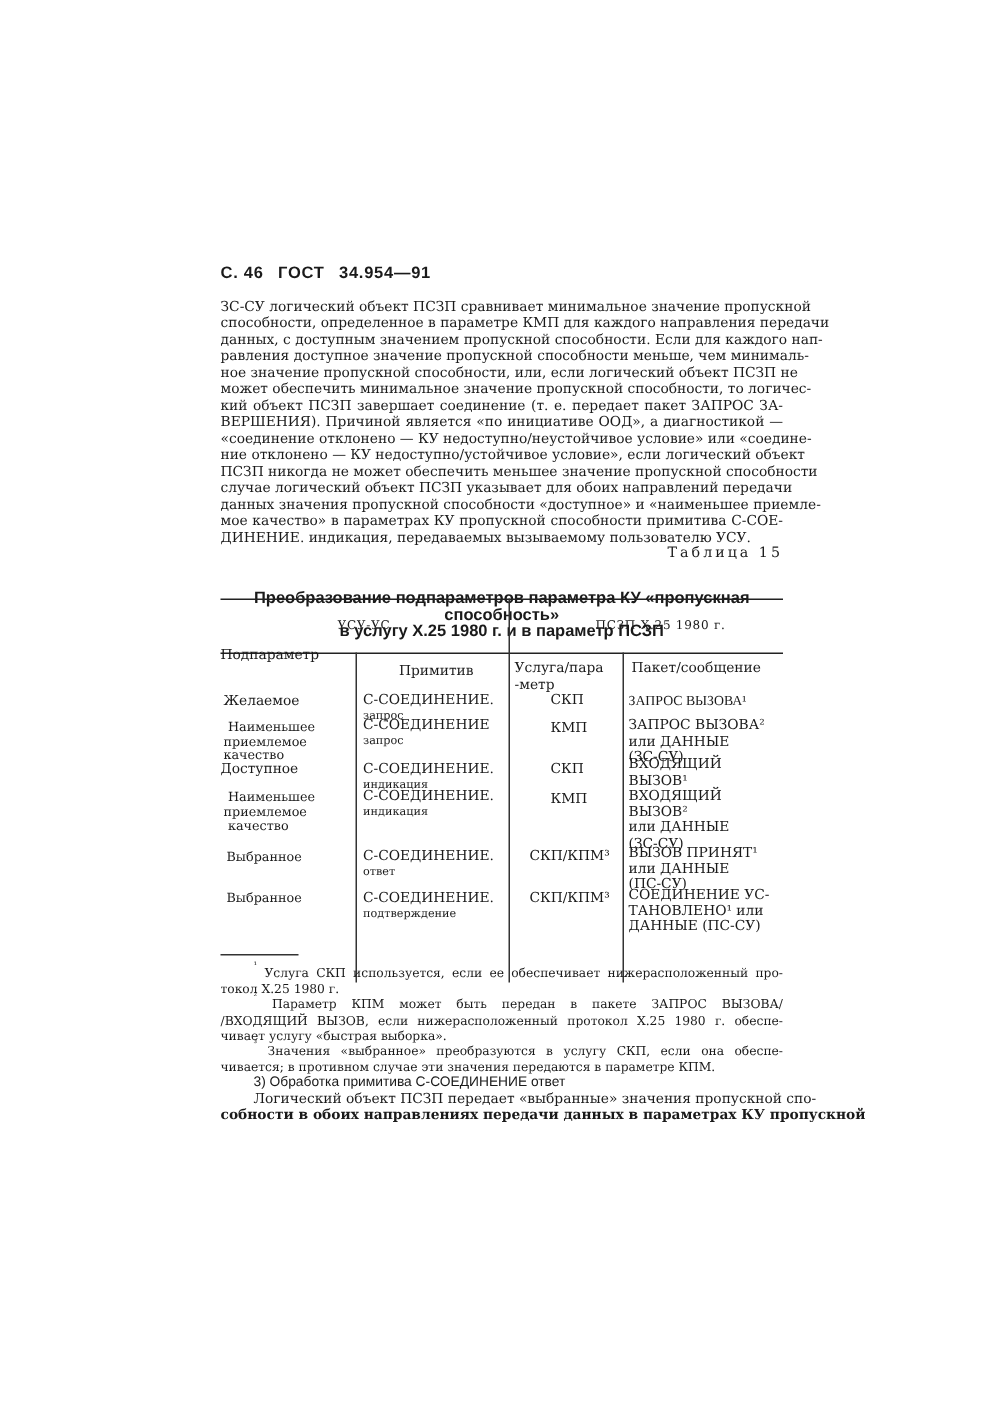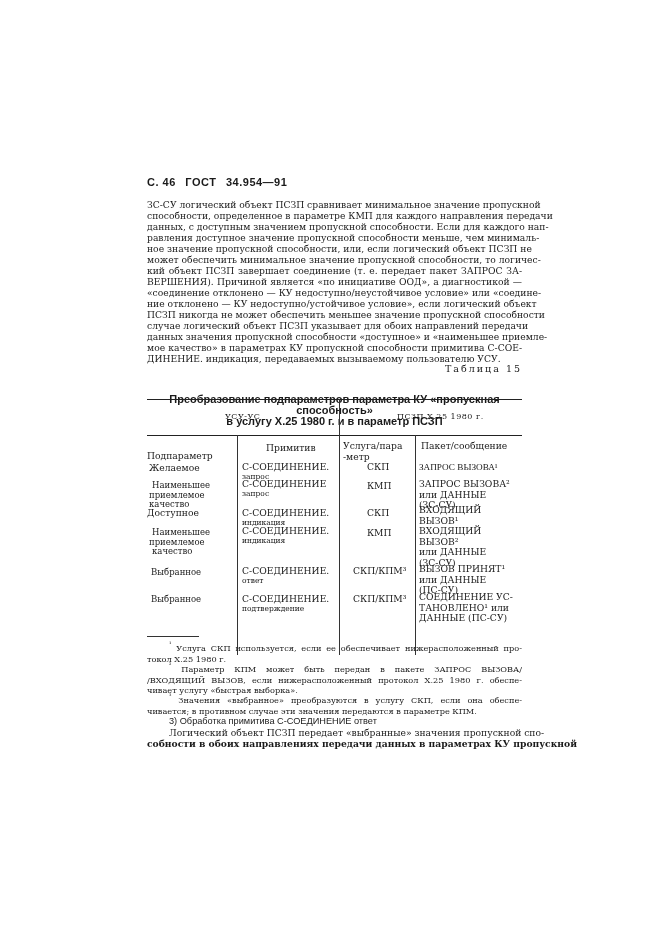--- a/index.html
+++ b/index.html
@@ -67,21 +67,21 @@
 
 <div class="hline" style="left:147px; top:399px; width:375px;"></div>
 <div class="hline" style="left:147px; top:435px; width:375px;"></div>
 <div class="vline" style="left:339px; top:399px; height:256px;"></div>
 <div class="vline" style="left:237px; top:435px; height:220px;"></div>
 <div class="vline" style="left:415px; top:435px; height:220px;"></div>
 
 <div class="group-head" style="left:225px; top:412px;">УСУ-УС</div>
 <div class="group-head" style="left:397px; top:412px;">ПСЗП Х.25 1980 г.</div>
 
-<div class="cell" style="left:147px; top:451px;">Подпараметр</div>
+<div class="cell" style="left:147px; top:432px;">Подпараметр</div>
 <div class="cell" style="left:266px; top:443px;">Примитив</div>
 <div class="cell" style="left:343px; top:441px; width:70px;">
   <span style="display:block; width:60px; word-break:break-all;">Услуга/пара-метр</span>
 </div>
 <div class="cell" style="left:421px; top:441px;">Пакет/сообщение</div>
 
 <div class="cell" style="left:149px; top:463px;">
   <span>Желаемое</span>
 </div>
 <div class="cell" style="left:242px; top:462px;">

